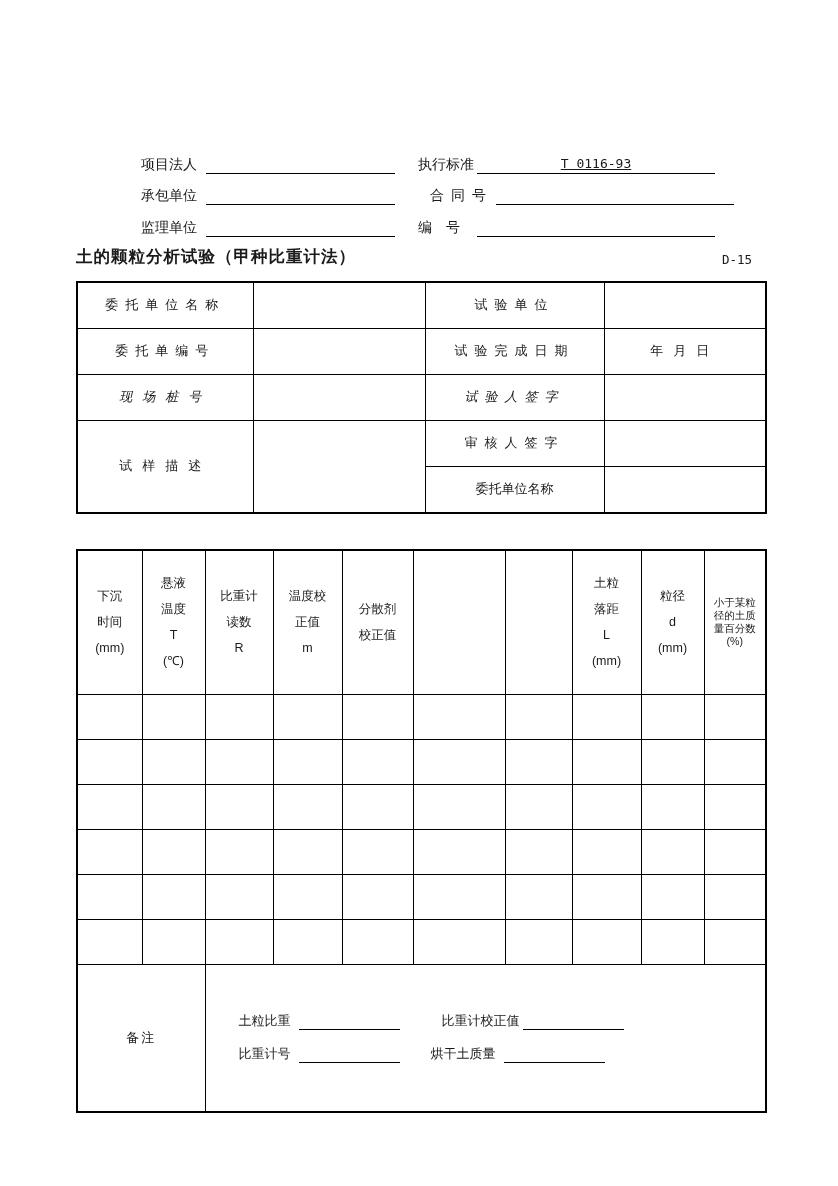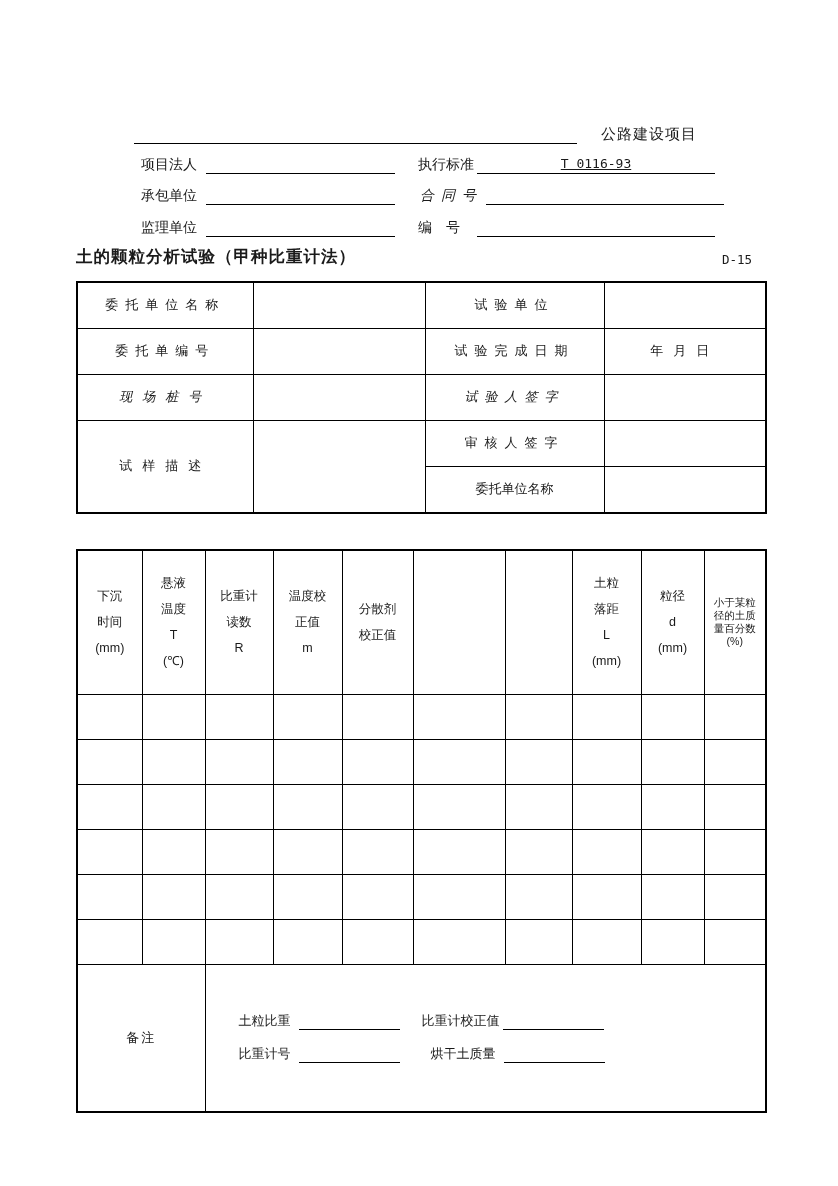--- a/index.html
+++ b/index.html
@@ -38,36 +38,32 @@
   .remarks-content { text-align:center; }
   .remarks-inner { display:flex; flex-direction:column; justify-content:center; gap:15px; padding-left:33px; height:100%; }
   .remark-line { display:flex; align-items:flex-end; font-size:13px; white-space:nowrap; }
   .rline { display:inline-block; width:101px; height:16px; border-bottom:1.5px solid #000; }
 </style>
 </head>
 <body>
 
 <div class="page">
 
-  <div class="hdr-row" style="left:134px; top:124px;">
-    <span class="hline" style="width:443px;"></span>
-    <span class="proj-title">公路建设项目</span>
-  </div>
 
   <div class="hdr-row" style="left:141px; top:154px;">
     <span>项目法人</span>
     <span class="hline" style="width:189px; margin-left:9px;"></span>
     <span style="margin-left:23px;">执行标准</span>
     <span class="hline" style="width:238px; margin-left:3px;">T 0116-93</span>
   </div>
 
   <div class="hdr-row" style="left:141px; top:185px;">
     <span>承包单位</span>
     <span class="hline" style="width:189px; margin-left:9px;"></span>
-    <span class="ls7" style="margin-left:25px;font-style:italic;">合同号</span>
+    <span class="ls7" style="margin-left:35px;">合同号</span>
     <span class="hline" style="width:238px; margin-left:3px;"></span>
   </div>
 
   <div class="hdr-row" style="left:141px; top:217px;">
     <span>监理单位</span>
     <span class="hline" style="width:189px; margin-left:9px;"></span>
     <span class="ls14" style="margin-left:23px;">编号</span>
     <span class="hline" style="width:238px; margin-left:3px;"></span>
   </div>
 
@@ -233,21 +229,21 @@
         </tr>
       </tbody>
     <tbody>
         <tr style="height:148px;">
       <td colspan="2" class="remarks-label">备注</td>
       <td colspan="8" class="remarks-content">
         <div class="remarks-inner">
           <div class="remark-line">
             <span>土粒比重</span>
             <span class="rline" style="margin-left:8px;"></span>
-            <span style="margin-left:22px;">比重计校正值</span>
+            <span style="margin-left:42px;">比重计校正值</span>
             <span class="rline" style="margin-left:3px;"></span>
           </div>
           <div class="remark-line">
             <span>比重计号</span>
             <span class="rline" style="margin-left:8px;"></span>
             <span style="margin-left:31px;">烘干土质量</span>
             <span class="rline" style="margin-left:8px;"></span>
           </div>
         </div>
       </td>

